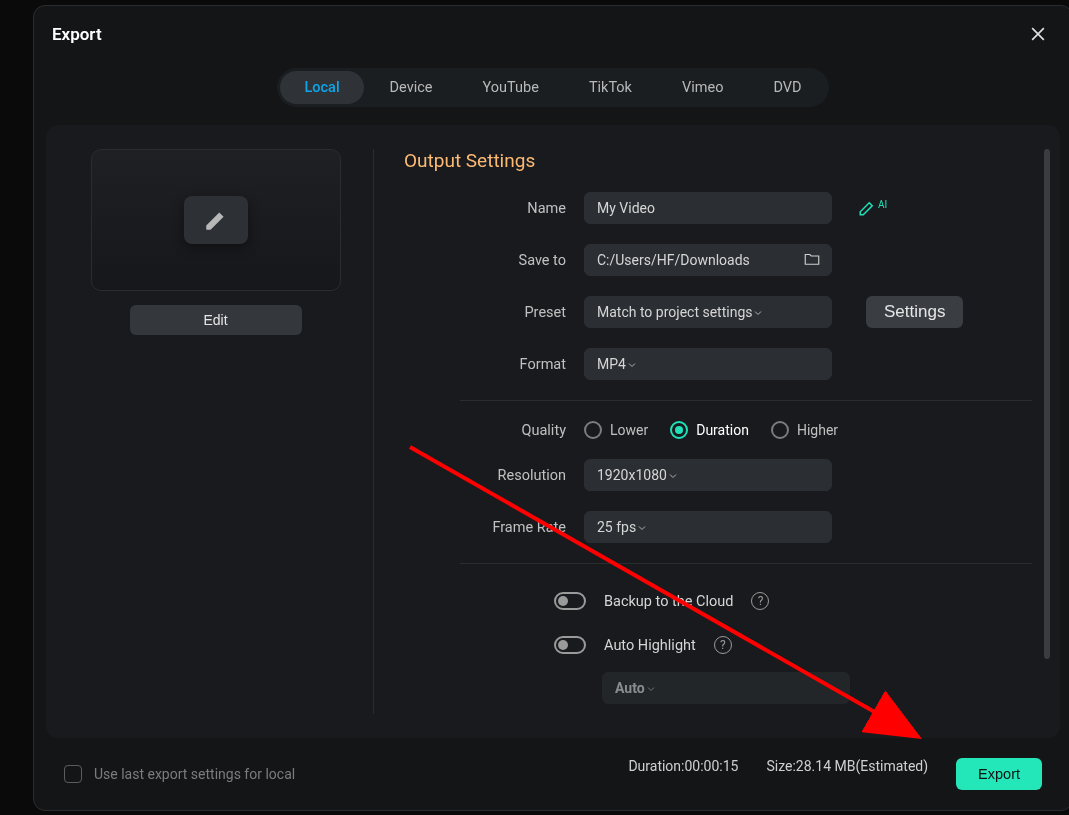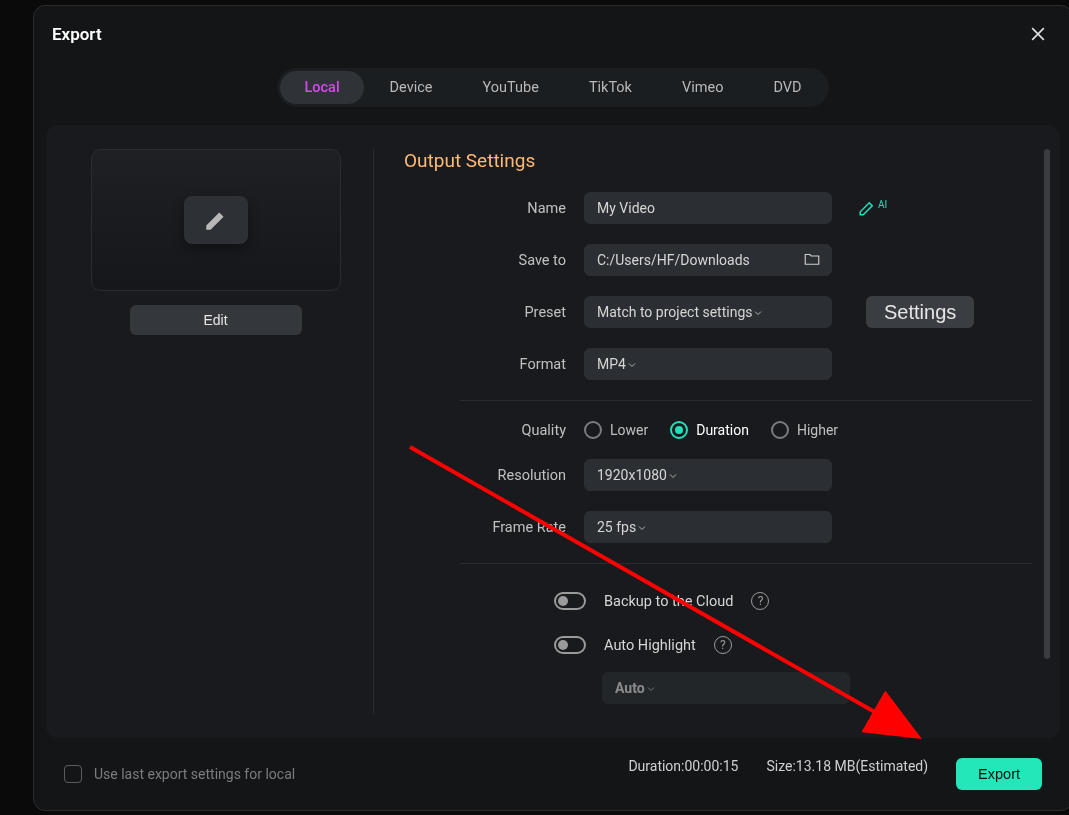--- a/index.html
+++ b/index.html
@@ -39,21 +39,21 @@
   }
   .tab {
     padding: 8px 24px;
     border-radius: 18px;
     color: #b8b8b8;
     font-size: 14.5px;
     cursor: pointer;
   }
   .tab.active {
     background: #2f3337;
-    color: #d946ef;
+    color: #0ea5e9;
     font-weight: 500;
   }
 
   .main-panel {
     flex: 1;
     margin: 0 12px;
     background: #181a1d;
     border-radius: 12px;
     display: flex;
     position: relative;
@@ -120,21 +120,21 @@
   .ai-icon svg { width:18px; height:18px; stroke:#1fe0b8; fill:none; stroke-width:2;}
   .ai-icon span { font-size:10px; color:#1fe0b8; }
 
   .folder-icon { position:absolute; right:10px; }
   .folder-icon svg { width:18px; height:18px; stroke:#d0d0d0; fill:none; stroke-width:1.5;}
   .path-field { position: relative; }
 
   .settings-btn {
     height: 32px; padding: 0 18px;
     background: #3a3e43; border:none; border-radius:6px;
-    color:#e6e6e6; font-size:20px; cursor:pointer;
+    color:#e6e6e6; font-size:17px; cursor:pointer;
     margin-left: 22px;
   }
 
   .divider { height:1px; background:#2a2c2f; margin: 8px 0 20px 56px; }
 
   .radio-group { display:flex; gap:22px; align-items:center; }
   .radio { display:flex; align-items:center; gap:8px; cursor:pointer; }
   .radio-circle {
     width:18px; height:18px; border-radius:50%;
     border:2px solid #7a7d80; display:flex; align-items:center; justify-content:center;
@@ -358,21 +358,21 @@
     </div>
   </div>
 
   <div class="footer">
     <div class="footer-left">
       <div class="checkbox"></div>
       <span>Use last export settings for local</span>
     </div>
     <div class="footer-right">
       <span class="meta"><span>Duration:</span><span>00:00:15</span></span>
-      <span class="meta"><span>Size:</span><span>13.18 MB</span><span>(Estimated)</span></span>
+      <span class="meta"><span>Size:</span><span>28.14 MB</span><span>(Estimated)</span></span>
       <button class="export-btn">Export</button>
     </div>
   </div>
 
 </div>
 
 <svg class="arrow-overlay">
   <defs>
     <marker id="ah" markerWidth="14" markerHeight="12" refX="12" refY="6" orient="auto">
       <path d="M0,0 L14,6 L0,12 Z" fill="#ff0000"></path>

